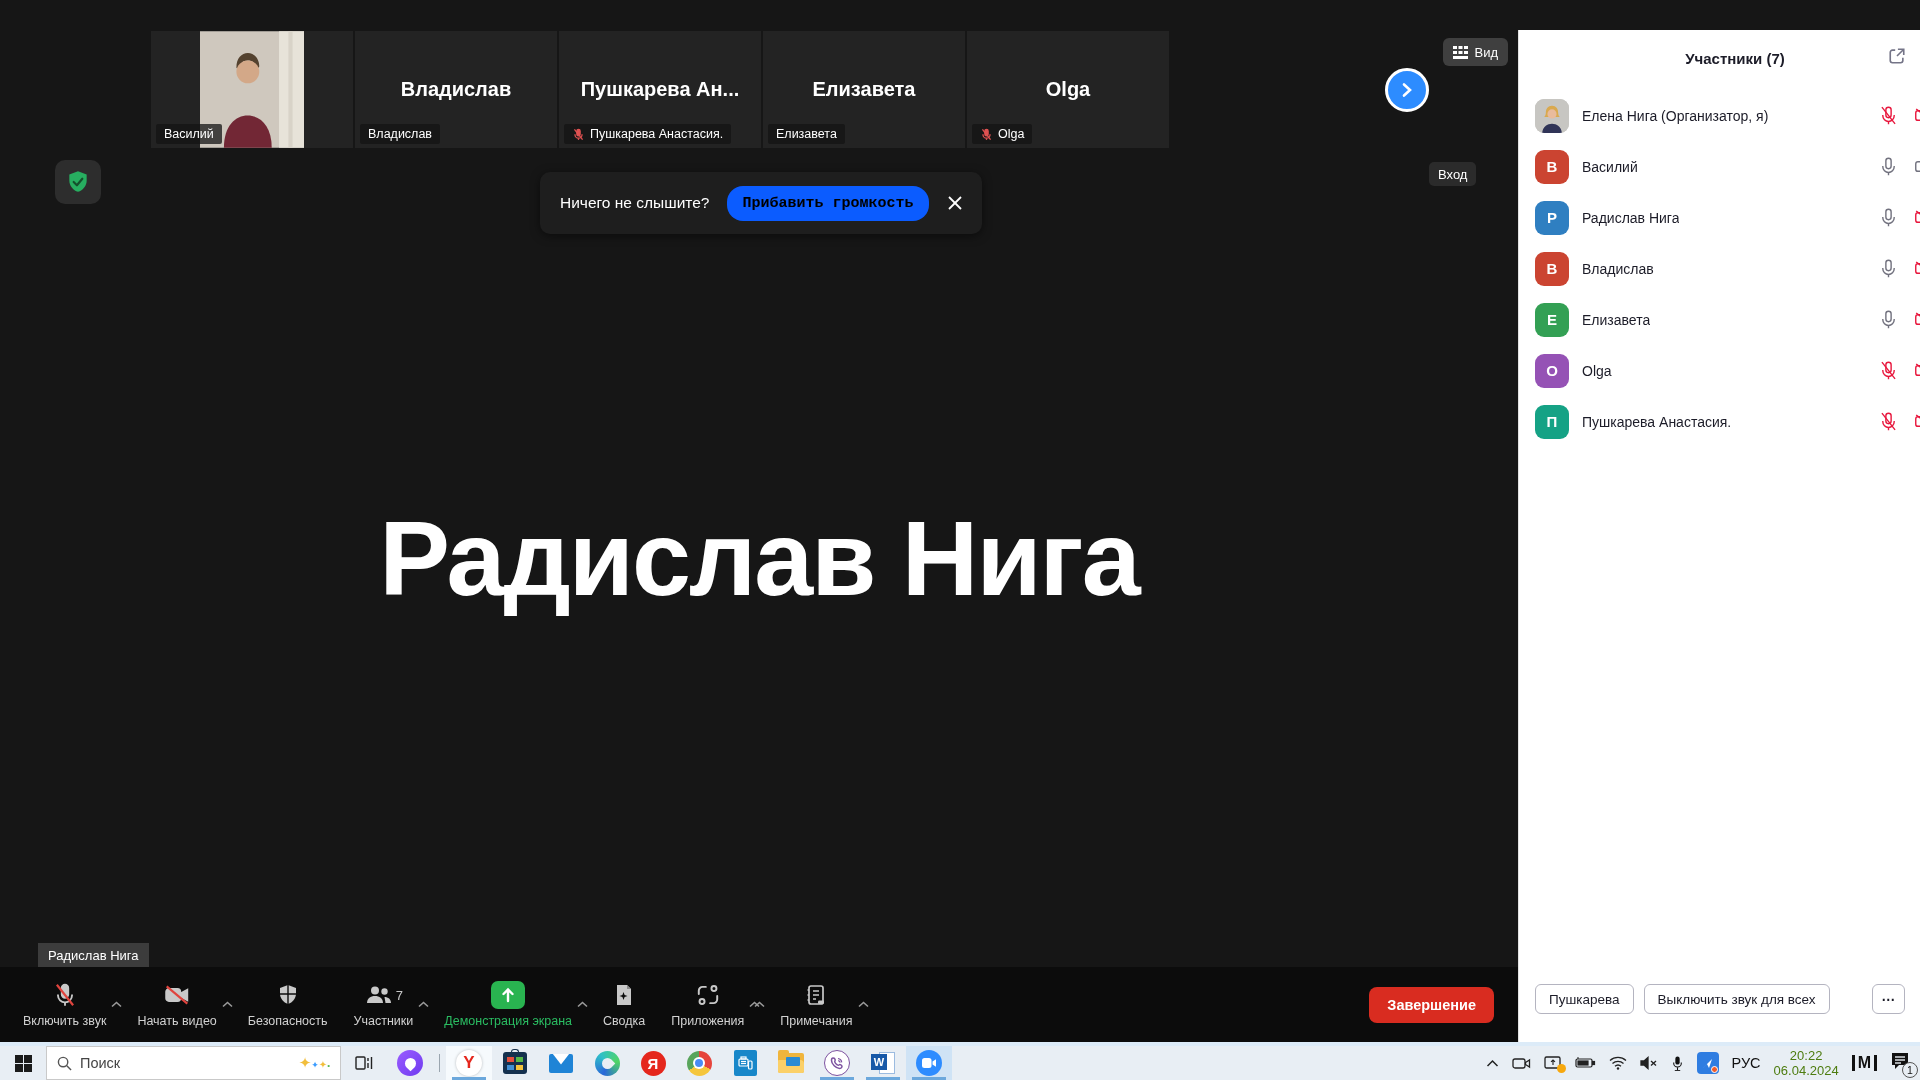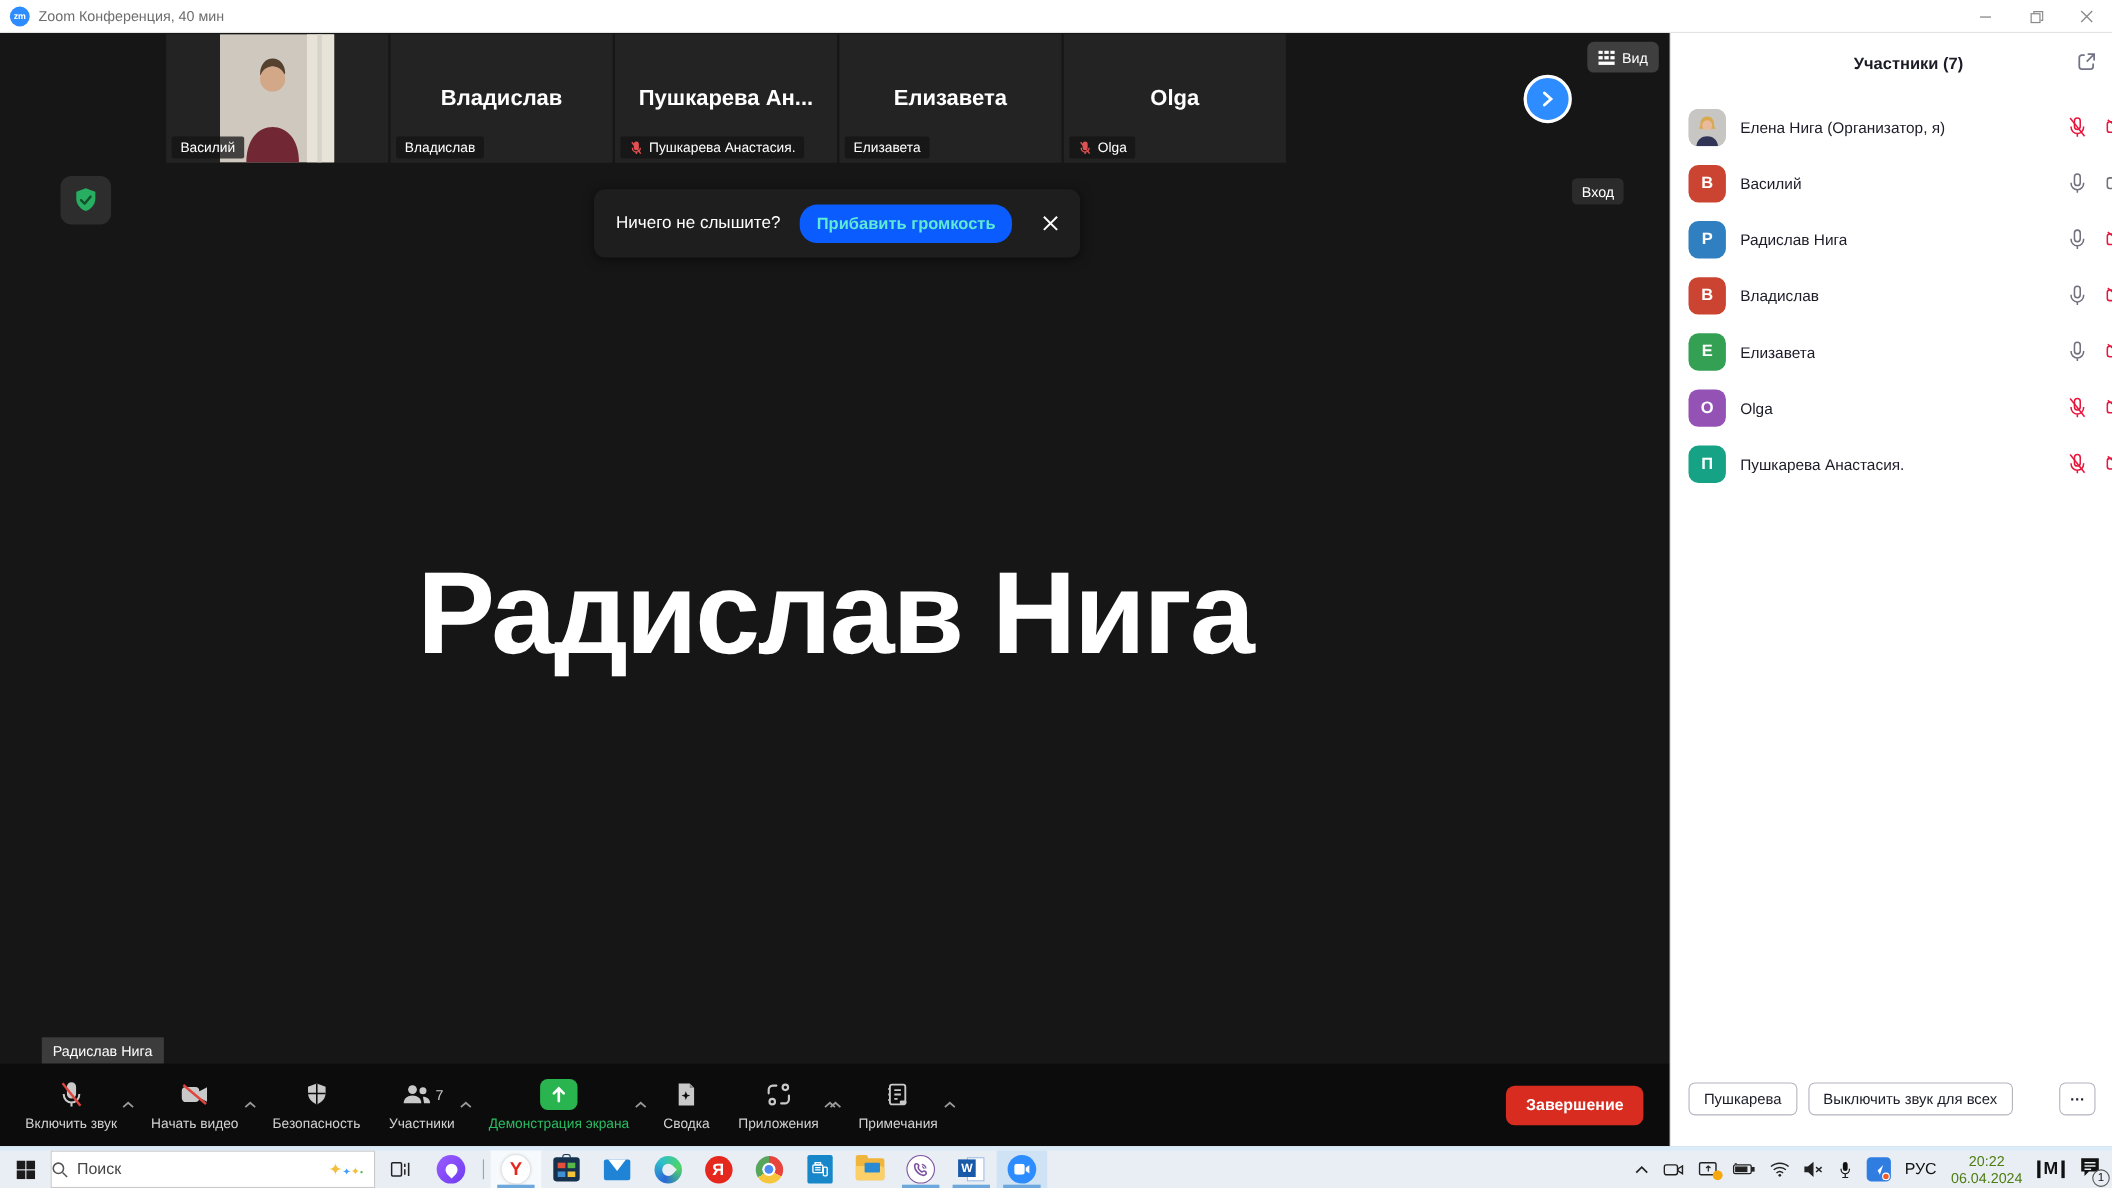--- a/index.html
+++ b/index.html
@@ -28,21 +28,21 @@
   .tagmic svg { width:13px; height:13px; }
 
   .shield-badge { position:absolute; left:55px; top:130px; width:46px; height:44px; background:#2d2d2d; border-radius:10px; display:flex; align-items:center; justify-content:center; }
   .view-btn { position:absolute; right:10px; top:8px; height:28px; background:#3f3f3f; border-radius:6px; color:#fff; font-size:13px; display:flex; align-items:center; gap:6px; padding:0 10px; }
   .next-arrow { position:absolute; left:1385px; top:38px; width:44px; height:44px; border-radius:50%; background:#2D8CFF; border:3px solid #fff; display:flex; align-items:center; justify-content:center; }
   .entry-tag { position:absolute; left:1429px; top:132px; height:24px; background:#2b2b2b; border-radius:5px; color:#fff; font-size:13px; display:flex; align-items:center; padding:0 9px; }
 
   
   .banner { position:absolute; left:540px; top:142px; width:442px; height:62px; background:#1e1e1e; border-radius:10px; display:flex; align-items:center; padding:0 20px; gap:18px; box-shadow:0 2px 10px rgba(0,0,0,.5); }
   .banner-text { color:#fff; font-size:15.5px; }
-  .banner-btn { background:#0B5CFF; color:#5eead4; font-weight:bold; font-size:15px; border:none; border-radius:16px; padding:9px 15px; cursor:pointer; font-family:Liberation Sans, sans-serif; }
+  .banner-btn { background:#0B5CFF; color:#000000; font-weight:bold; font-size:15px; border:none; border-radius:16px; padding:9px 15px; cursor:pointer; font-family:Liberation Mono, monospace; }
   .banner-close { margin-left:auto; color:#fff; display:flex; }
 
   
   .shared-name { position:absolute; left:0; top:448px; width:1518px; height:160px; line-height:160px; text-align:center; color:#fff; font-size:106px; font-weight:bold; letter-spacing:-2px; }
 
   .presenter-tag { position:absolute; left:38px; top:913px; height:24px; background:#3c3c3c; color:#fff; font-size:13px; display:flex; align-items:center; padding:0 10px; }
 
   
   .toolbar { position:absolute; left:0; top:937px; width:1518px; height:75px; background:#0c0c0c; display:flex; align-items:center; padding:0 10px; }
   .titem { display:flex; flex-direction:column; align-items:center; justify-content:center; gap:5px; padding:0 13px; height:75px; cursor:pointer; }
@@ -73,64 +73,41 @@
   .panel-footer { position:absolute; left:0; bottom:28px; width:402px; display:flex; align-items:center; gap:10px; padding:0 16px; }
   .pf-btn { height:30px; background:#fff; border:1px solid #b4b4c0; border-radius:6px; font-size:13.5px; color:#1c1c28; padding:0 13px; cursor:pointer; font-family:inherit; white-space:nowrap; }
   .pf-btn.more { margin-left:auto; padding:0 9px; font-weight:bold; }
 
   
   .taskbar { position:absolute; left:0; top:1042px; width:1920px; height:38px; background:#e8eef4; border-top:4px solid #dcebf8; display:flex; align-items:stretch; }
   .tb-cell { width:46px; display:flex; align-items:center; justify-content:center; position:relative; cursor:pointer; }
   .tb-cell.open::after { content:""; position:absolute; left:6px; right:6px; bottom:0; height:3px; background:#6CA8DC; }
   .tb-cell.active { background:#cfe3f5; }
   .tb-cell.litebg { background:#f6fafd; }
-  .searchbox { width:295px; background:#fff; border:1px solid #c9c9c9; display:flex; align-items:center; padding:0 0; gap:8px; cursor:text; position:relative; }
+  .searchbox { width:295px; background:#fff; border:1px solid #c9c9c9; display:flex; align-items:center; padding:0 10px; gap:8px; cursor:text; position:relative; }
   .searchbox .stext { color:#444; font-size:14.5px; }
   .sparkles { position:absolute; right:10px; font-size:15px; }
   .tb-sep { width:1px; background:#9aa5af; margin:8px 6px; }
   .tray { margin-left:auto; display:flex; align-items:center; gap:13px; padding-right:10px; }
   .tray-ic { display:flex; align-items:center; justify-content:center; color:#2c2c2c; cursor:pointer; position:relative; }
   .lang { font-size:14.5px; color:#111; cursor:pointer; }
   .clock { text-align:center; font-size:13px; color:#4d7c0f; line-height:15px; cursor:pointer; }
   .mlogo { display:flex; align-items:center; gap:3px; cursor:pointer; }
   .mlogo .bar { width:3px; height:16px; background:#111; }
   .mlogo .m { font-size:16px; font-weight:bold; color:#111; }
   .notif { position:relative; cursor:pointer; }
   .notif-badge { position:absolute; right:-8px; bottom:-4px; width:16px; height:16px; border-radius:50%; background:#e8eef4; border:1px solid #555; font-size:10.5px; color:#111; display:flex; align-items:center; justify-content:center; }
 
   .circle-ic { border-radius:50%; display:flex; align-items:center; justify-content:center; }
 </style>
 </head>
 <body>
 
 <div id="screen">
 
-  <div class="titlebar">
-    <div class="zm-logo">zm</div>
-    <div class="win-title">Zoom Конференция, 40 мин</div>
-    <div class="win-controls">
-      <div class="wbtn">
-          <svg width="12" height="12" viewBox="0 0 12 12">
-            <line x1="1" y1="6.5" x2="11" y2="6.5" stroke-width="1.2"></line>
-          </svg>
-        </div>
-      <div class="wbtn">
-          <svg width="13" height="13" viewBox="0 0 13 13" fill="none">
-            <rect x="1.5" y="3.5" width="8" height="8" stroke-width="1.1"></rect>
-            <path d="M4 3.5V1.5h8v8h-2" stroke-width="1.1"></path>
-          </svg>
-        </div>
-      <div class="wbtn">
-          <svg width="12" height="12" viewBox="0 0 12 12">
-            <line x1="1" y1="1" x2="11" y2="11" stroke-width="1.2"></line>
-            <line x1="11" y1="1" x2="1" y2="11" stroke-width="1.2"></line>
-          </svg>
-        </div>
-    </div>
-  </div>
 
   <div class="video-area">
 
     <div class="strip">
 
 
       <div class="tile">
         <svg class="tile-media" width="104" viewBox="0 0 100 112">
           <rect fill="#cfc8be" width="100" height="112"></rect>
           <rect x="76" width="24" height="112" fill="#e7e3d9"></rect>

